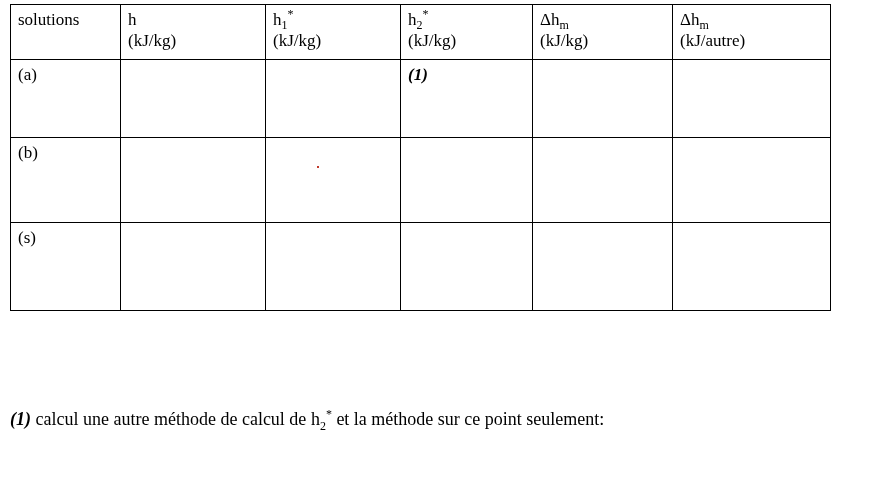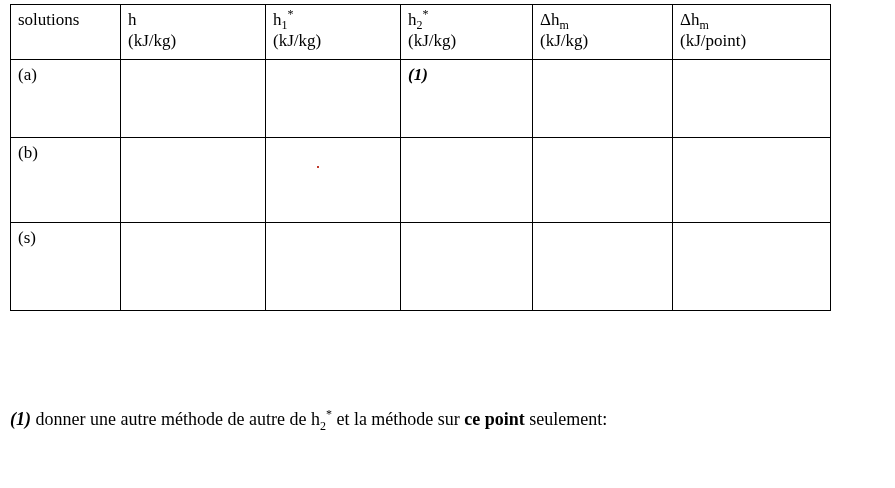--- a/index.html
+++ b/index.html
@@ -116,21 +116,21 @@
     top: 408px;
     width: 860px;
     font-size: 18px;
     line-height: 1.3;
   }
   .footnote .marker {
     font-style: italic;
     font-weight: bold;
   }
   .footnote .bold {
-    font-weight: bold;
+    font-weight: normal;
     text-align: center;
   }
 </style>
 </head>
 <body>
 
 <div class="sheet">
 
   <table class="data-table">
     <colgroup>
@@ -157,21 +157,21 @@
         <th>
           <span class="sym">h</span><sub class="idx">2</sub><sup class="star">*</sup>
           <span class="unit-line">(kJ/kg)</span>
         </th>
         <th>
           <span class="sym">Δh</span><sub class="idx">m</sub>
           <span class="unit-line">(kJ/kg)</span>
         </th>
         <th>
           <span class="sym">Δh</span><sub class="idx">m</sub>
-          <span class="unit-line">(kJ/point)</span>
+          <span class="unit-line">(kJ/autre)</span>
         </th>
       </tr>
     </thead>
     <tbody>
       <tr class="row-a">
         <td class="label-cell">(a)</td>
         <td class="body-cell"></td>
         <td class="body-cell"></td>
         <td class="body-cell">
           <span class="note-marker">(1)</span>
@@ -194,16 +194,16 @@
         <td class="body-cell"></td>
         <td class="body-cell"></td>
         <td class="body-cell"></td>
         <td class="body-cell"></td>
         <td class="body-cell"></td>
       </tr>
     </tbody>
   </table>
 
   <div class="footnote">
-    <span class="marker">(1)</span><span> donner une autre méthode de autre de </span><span>h</span><sub class="idx">2</sub><sup class="star">*</sup><span> et la méthode sur </span><span class="bold">ce point</span><span> seulement:</span>
+    <span class="marker">(1)</span><span> calcul une autre méthode de calcul de </span><span>h</span><sub class="idx">2</sub><sup class="star">*</sup><span> et la méthode sur </span><span class="bold">ce point</span><span> seulement:</span>
   </div>
 
 </div>
 
 </body></html>

